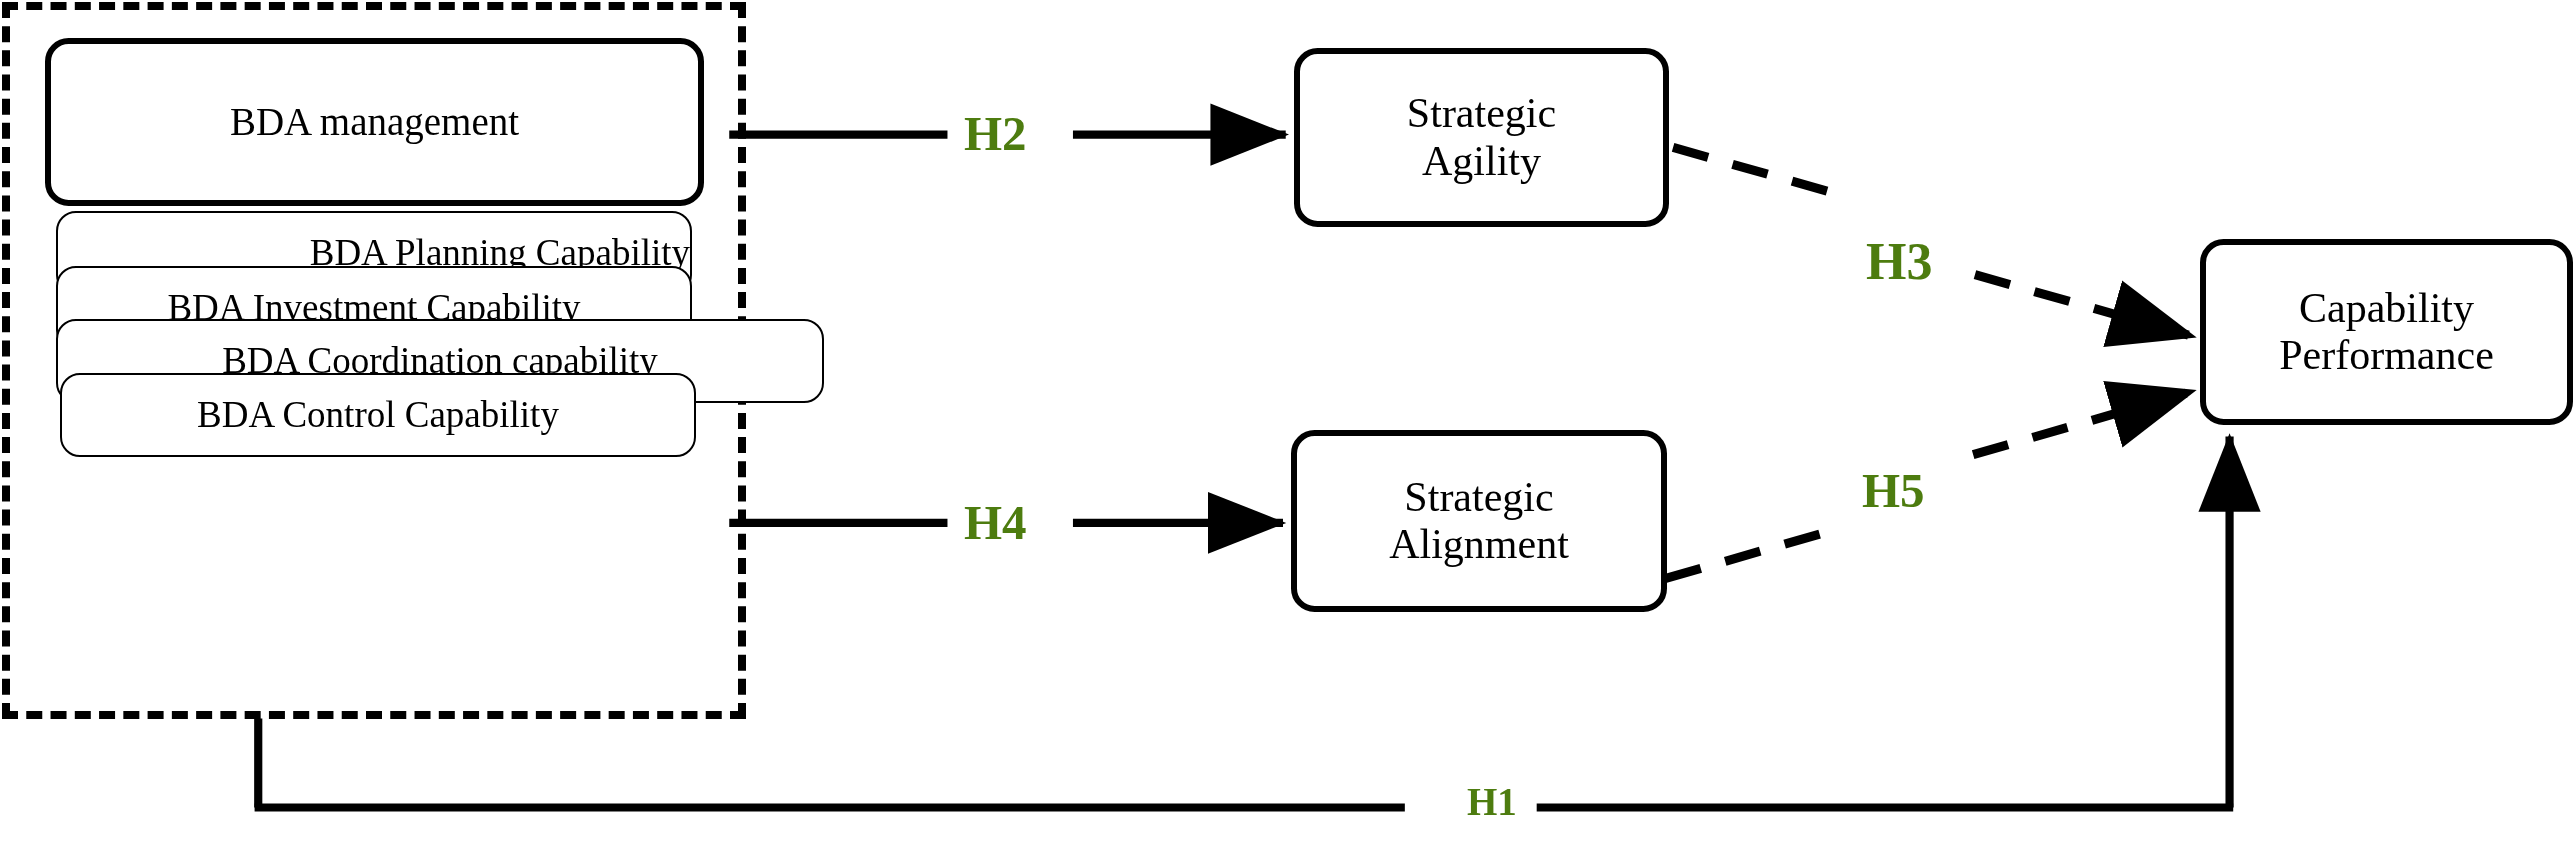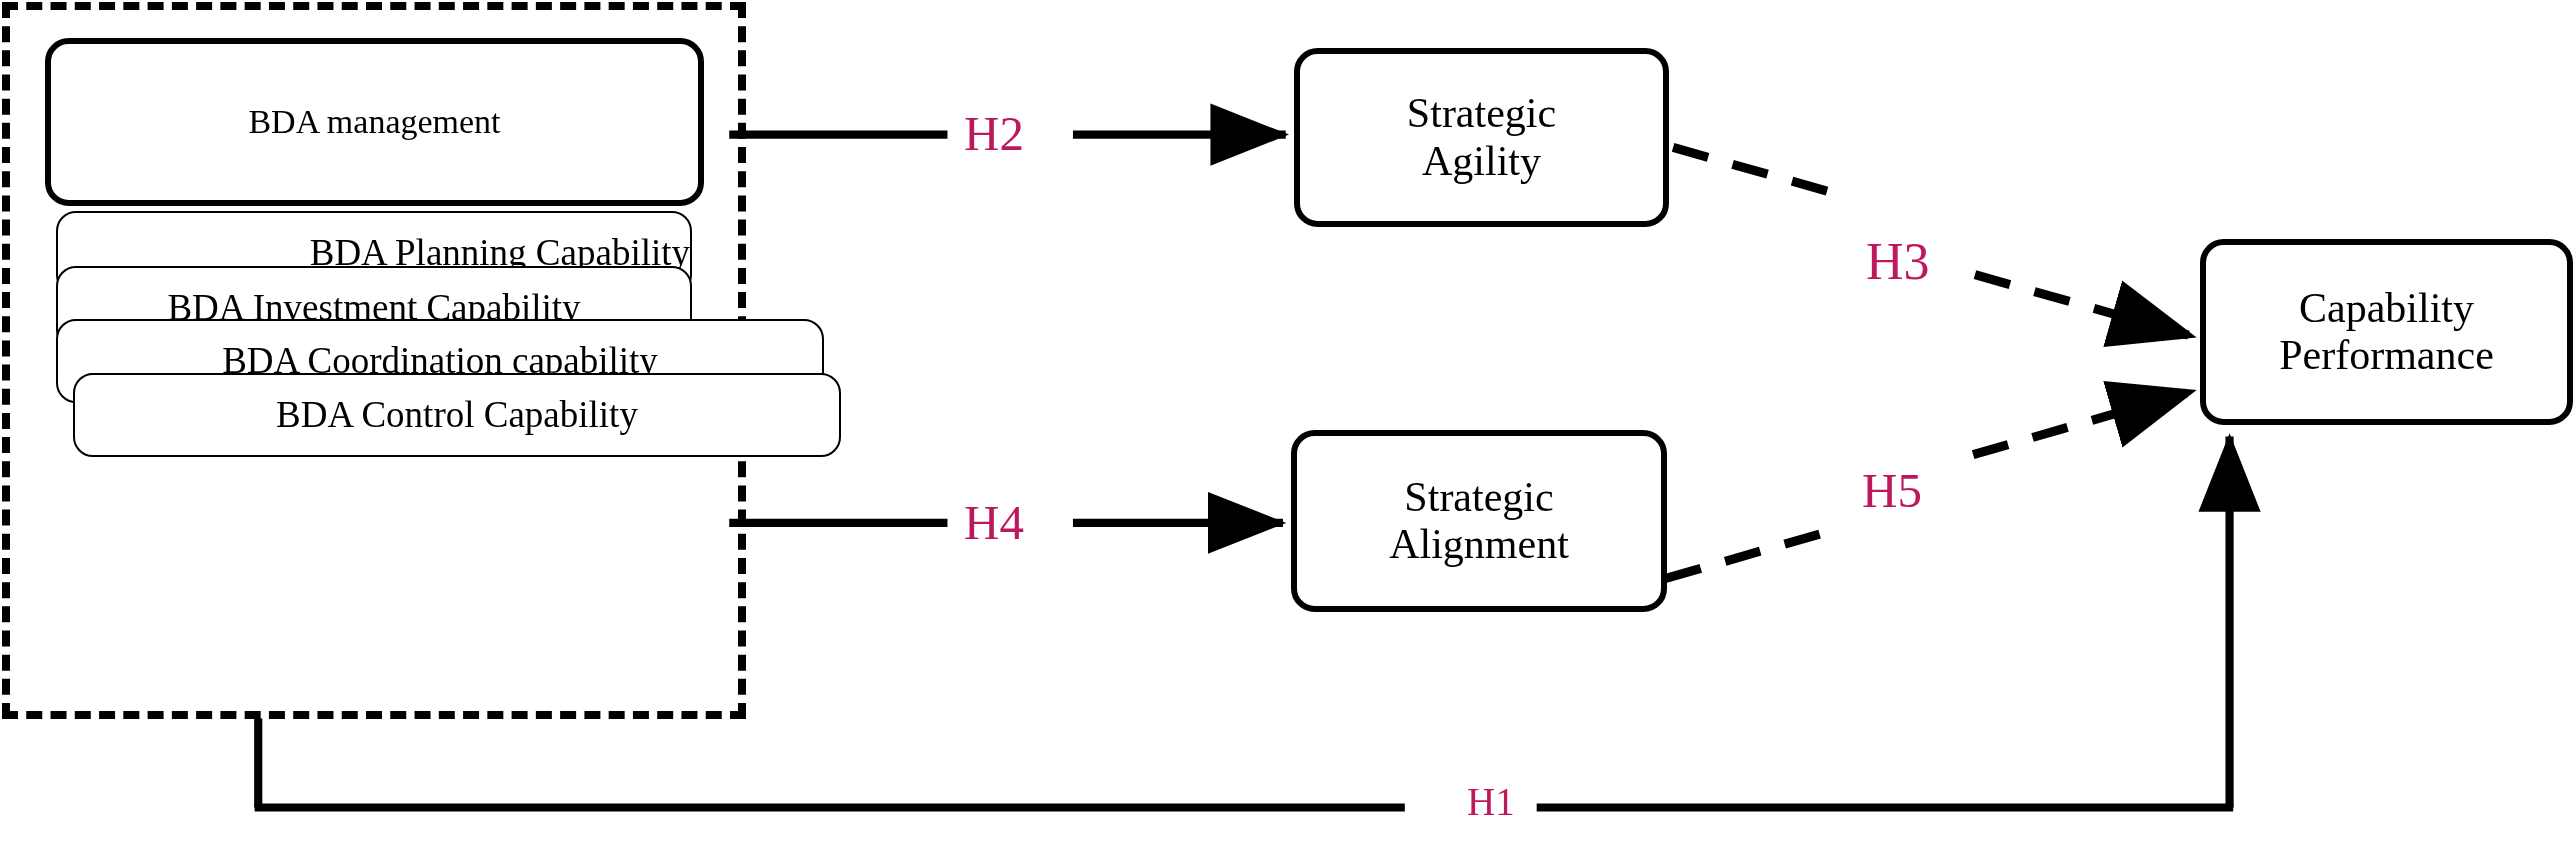--- a/index.html
+++ b/index.html
@@ -5,21 +5,21 @@
   html,body{margin:0;padding:0;background:#ffffff;}
   body{font-family:"Liberation Serif",serif;}
   #stage{position:relative;width:2576px;height:853px;background:#ffffff;overflow:hidden;}
   #wires{position:absolute;left:0;top:0;width:2576px;height:853px;}
   .node{position:absolute;box-sizing:border-box;background:#ffffff;
         display:flex;align-items:center;justify-content:center;text-align:center;
         color:#000;line-height:1.12;}
   .thick{border:6.4px solid #000;border-radius:23.6px;}
   .thin{border:2.7px solid #000;border-radius:20px;}
   .dashgroup{position:absolute;box-sizing:border-box;border:8.2px dashed #000;background:transparent;}
-  .hlabel{position:absolute;font-weight:normal;color:#be185d;white-space:nowrap;
+  .hlabel{position:absolute;font-weight:bold;color:#4d7c0f;white-space:nowrap;
           font-family:"Liberation Serif",serif;}
 </style>
 </head>
 <body>
 
 <div id="stage">
 
   <svg id="wires" viewBox="0 0 2833 938" width="2576" height="853" xmlns="http://www.w3.org/2000/svg">
     <defs>
       <marker id="ah" markerWidth="11" markerHeight="11" refX="9.2" refY="4.0" orient="auto" markerUnits="strokeWidth">
@@ -50,39 +50,39 @@
     <g>
       <line x1="284" y1="790" x2="284" y2="888" stroke="#000" stroke-width="9"></line>
       <line x1="280" y1="888" x2="1545" y2="888" stroke="#000" stroke-width="9"></line>
       <line x1="1690" y1="888" x2="2456" y2="888" stroke="#000" stroke-width="9"></line>
       <line x1="2452" y1="888" x2="2452" y2="480" stroke="#000" stroke-width="9" marker-end="url(#ah)"></line>
     </g>
   </svg>
 
   <div class="dashgroup" style="left:1.8px;top:1.8px;width:744px;height:717px;"></div>
 
-  <div class="node thick" style="left:45px;top:38px;width:659px;height:168px;font-size:34px;">
+  <div class="node thick" style="left:45px;top:38px;width:659px;height:168px;font-size:39px;">
     <div>
       <div>BDA management</div>
     </div>
   </div>
 
   <div class="node thin" style="left:56px;top:211px;width:636px;height:84px;font-size:37px;justify-content:flex-end;">
     <span>BDA Planning Capability</span>
   </div>
 
   <div class="node thin" style="left:56px;top:266px;width:636px;height:84px;font-size:37px;text-decoration:underline;">
     <span>BDA Investment Capability</span>
   </div>
 
   <div class="node thin" style="left:56px;top:319px;width:768px;height:84px;font-size:37px;">
     <span>BDA Coordination capability</span>
   </div>
 
-  <div class="node thin" style="left:73px;top:373px;width:768px;height:84px;font-size:37px;">
+  <div class="node thin" style="left:60px;top:373px;width:636px;height:84px;font-size:37px;">
     <span>BDA Control Capability</span>
   </div>
 
   <div class="node thick" style="left:1294px;top:48px;width:375px;height:179px;font-size:42px;">
     <div>
       <div>Strategic</div>
       <div>Agility</div>
     </div>
   </div>
 

